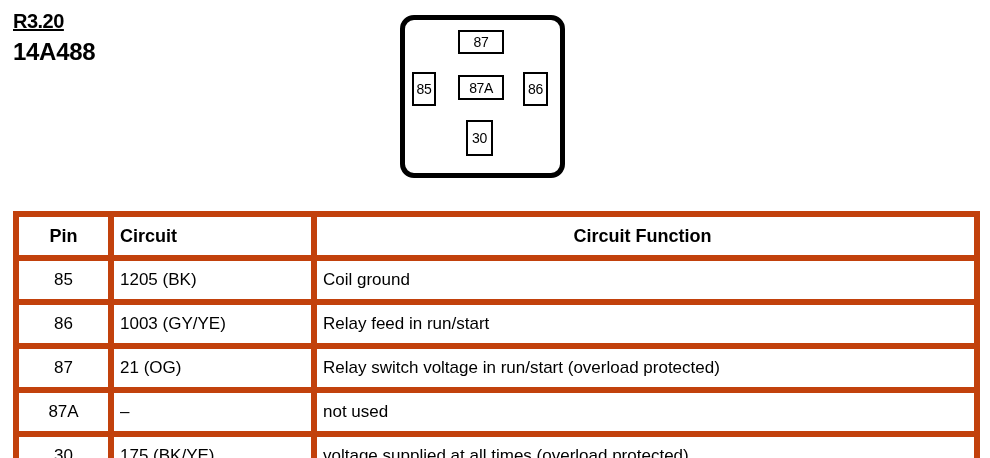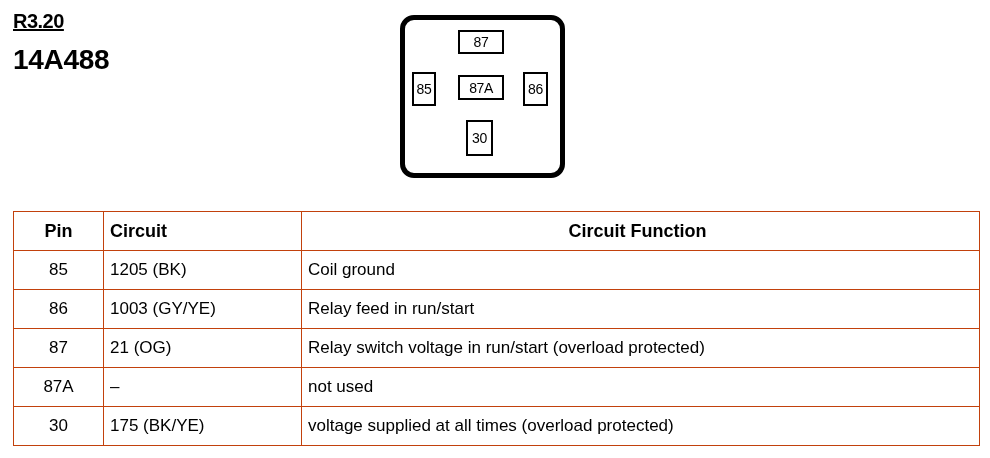--- a/index.html
+++ b/index.html
@@ -24,24 +24,23 @@
     width: 340px;
   }
   #relay-code {
     font-size: 20px;
     font-weight: bold;
     line-height: 34px;
     letter-spacing: -0.5px;
     text-decoration: underline;
   }
   #part-number {
-    font-size: 28px;
+    font-size: 24px;
     font-weight: bold;
     line-height: 28px;
-    margin-top: 8px;
     letter-spacing: -0.3px;
   }
   #relay-description {
     font-size: 15px;
     line-height: 19px;
     margin-top: 20px;
     white-space: pre-line;
   }
 
   
@@ -84,21 +83,21 @@
   
   #pin-table {
     position: absolute;
     left: 13px;
     top: 211px;
     width: 967px;
     border-collapse: collapse;
     table-layout: fixed;
   }
   #pin-table td, #pin-table th {
-    border: 1px solid #c2410c;
+    border: 6px solid #c2410c;
     height: 38px;
     padding: 0 6px;
     font-size: 17px;
     font-weight: normal;
     vertical-align: middle;
   }
   .col-pin      { width: 77px;  text-align: center; }
   .col-circuit  { width: 185px; text-align: left; }
   .col-function { text-align: left; padding-left: 12px; }
   #pin-table thead th {

